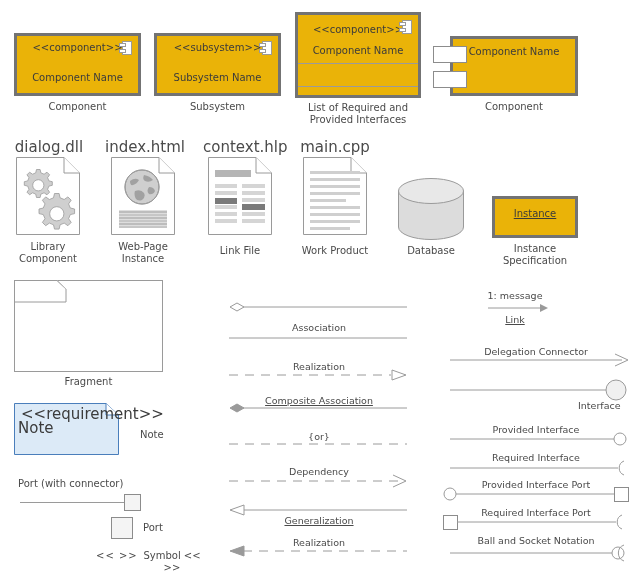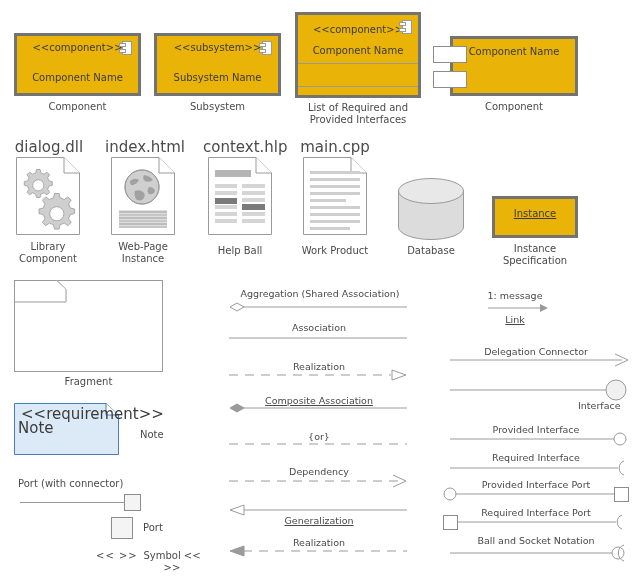--- a/index.html
+++ b/index.html
@@ -170,21 +170,21 @@
         <rect x="34" y="27" width="23" height="4"></rect>
         <rect x="34" y="34" width="23" height="4"></rect>
         <rect x="34" y="41" width="23" height="4"></rect>
         <rect x="34" y="55" width="23" height="4"></rect>
         <rect x="34" y="62" width="23" height="4"></rect>
       </g>
       <rect x="7" y="41" width="22" height="6" fill="#7a7a7a"></rect>
       <rect x="34" y="47" width="23" height="6" fill="#7a7a7a"></rect>
     </svg>
   </div>
-  <div class="cap" style="left:200px;top:245px;width:80px;">Help Ball</div>
+  <div class="cap" style="left:200px;top:245px;width:80px;">Link File</div>
 
   <div class="lbl" style="left:300px;top:142px;width:70px;text-align:center;">main.cpp</div>
   <div class="doc" style="left:303px;top:157px;">
     <svg width="64" height="78" viewBox="0 0 64 78">
       <path d="M0.5 0.5 H48 L63.5 16 V77.5 H0.5 Z" fill="#ffffff" stroke="#9a9a9a"></path>
       <path d="M48 0.5 V16 H63.5" fill="#ffffff" stroke="#9a9a9a"></path>
       <g fill="#cfcfcf">
         <rect x="7" y="14" width="50" height="3"></rect>
         <rect x="7" y="21" width="50" height="3"></rect>
         <rect x="7" y="28" width="50" height="3"></rect>
@@ -244,21 +244,20 @@
     <svg width="24" height="24" viewBox="0 0 24 24">
       <rect x="1.5" y="1.5" width="21" height="21" fill="#f4f4f4" stroke="#8c8c8c"></rect>
     </svg>
   </div>
   <div class="lbl" style="left:143px;top:522px;font-size:10px;">Port</div>
 
   <div class="lbl" style="left:96px;top:550px;font-size:10px;letter-spacing:1px;">&lt;&lt;  &gt;&gt;</div>
   <div class="cap" style="left:140px;top:550px;width:64px;text-align:center;">Symbol &lt;&lt;
 &gt;&gt;</div>
 
-  <div class="connlabel" style="left:230px;top:288px;width:180px;">Aggregation (Shared Association)</div>
   <div class="conn" style="left:229px;top:300px;">
     <svg width="178" height="14" viewBox="0 0 178 14">
       <line x1="14" y1="7" x2="178" y2="7" stroke="#9a9a9a"></line>
       <polygon points="1,7 8,3 15,7 8,11" fill="#ffffff" stroke="#9a9a9a"></polygon>
     </svg>
   </div>
 
   <div class="connlabel" style="left:230px;top:322px;width:178px;">Association</div>
   <div class="conn" style="left:229px;top:335px;">
     <svg width="178" height="6" viewBox="0 0 178 6">

